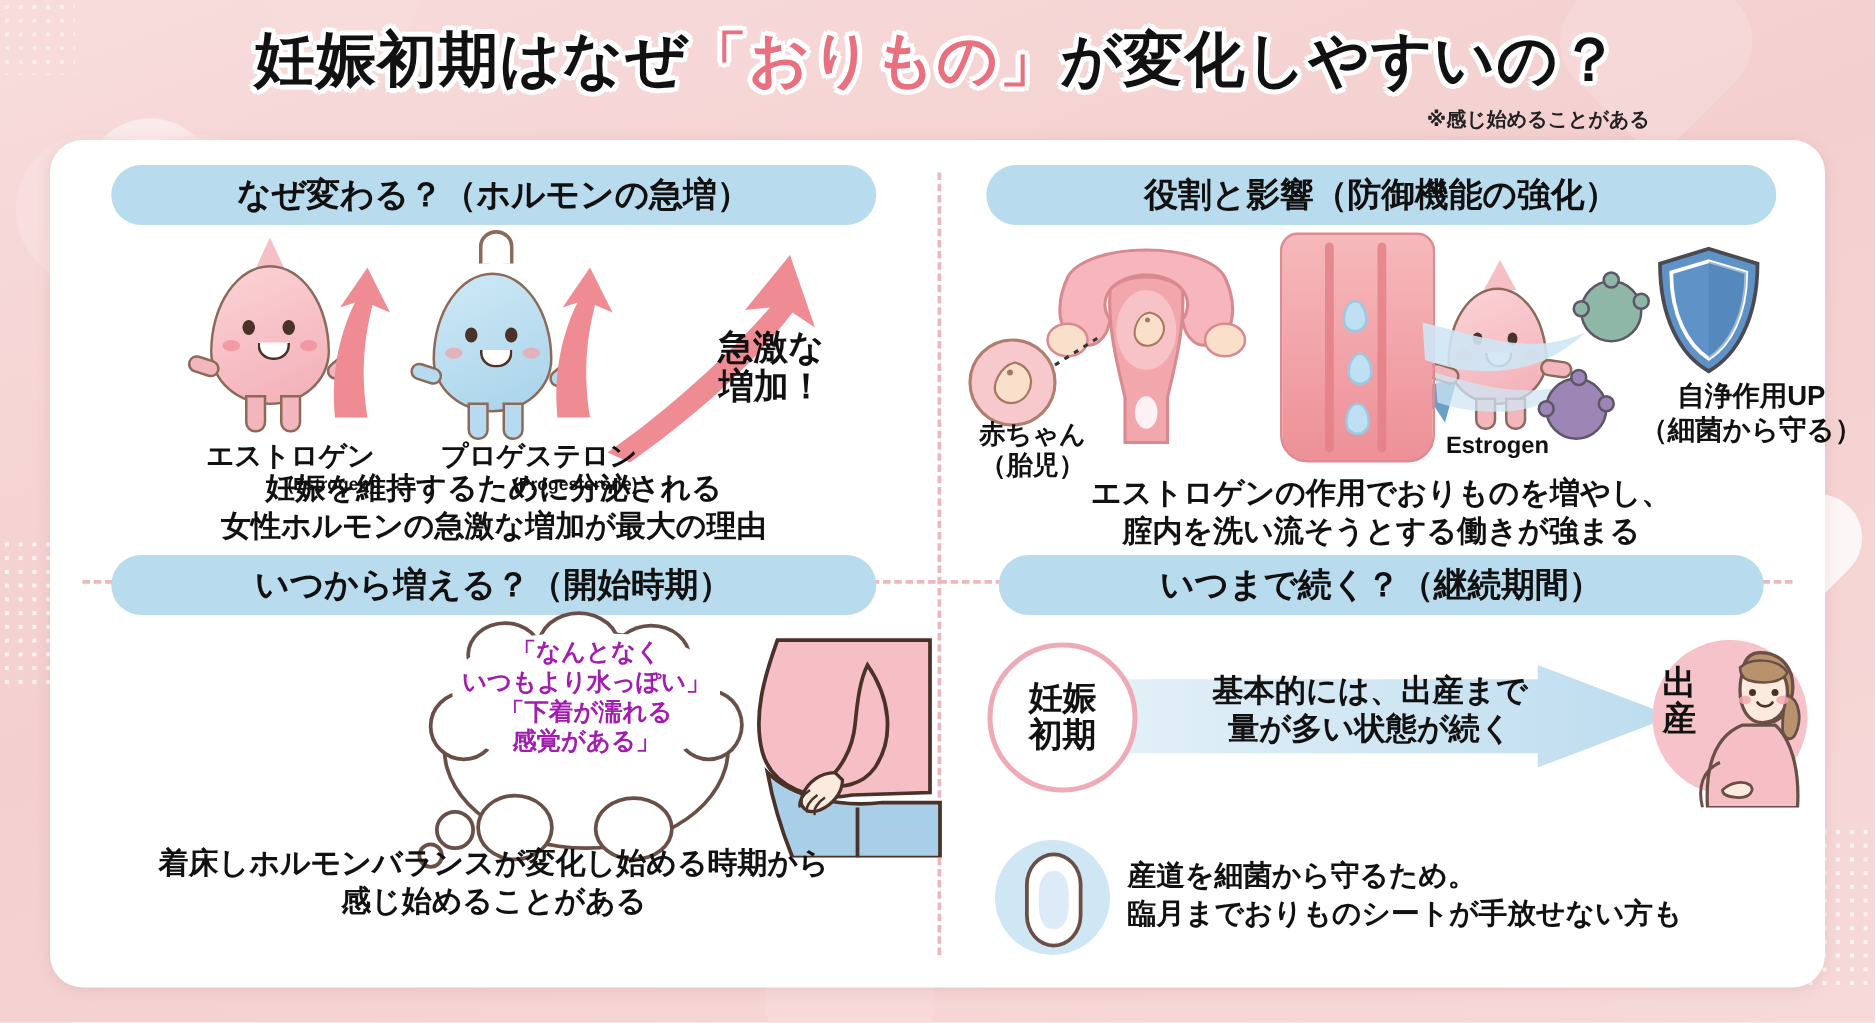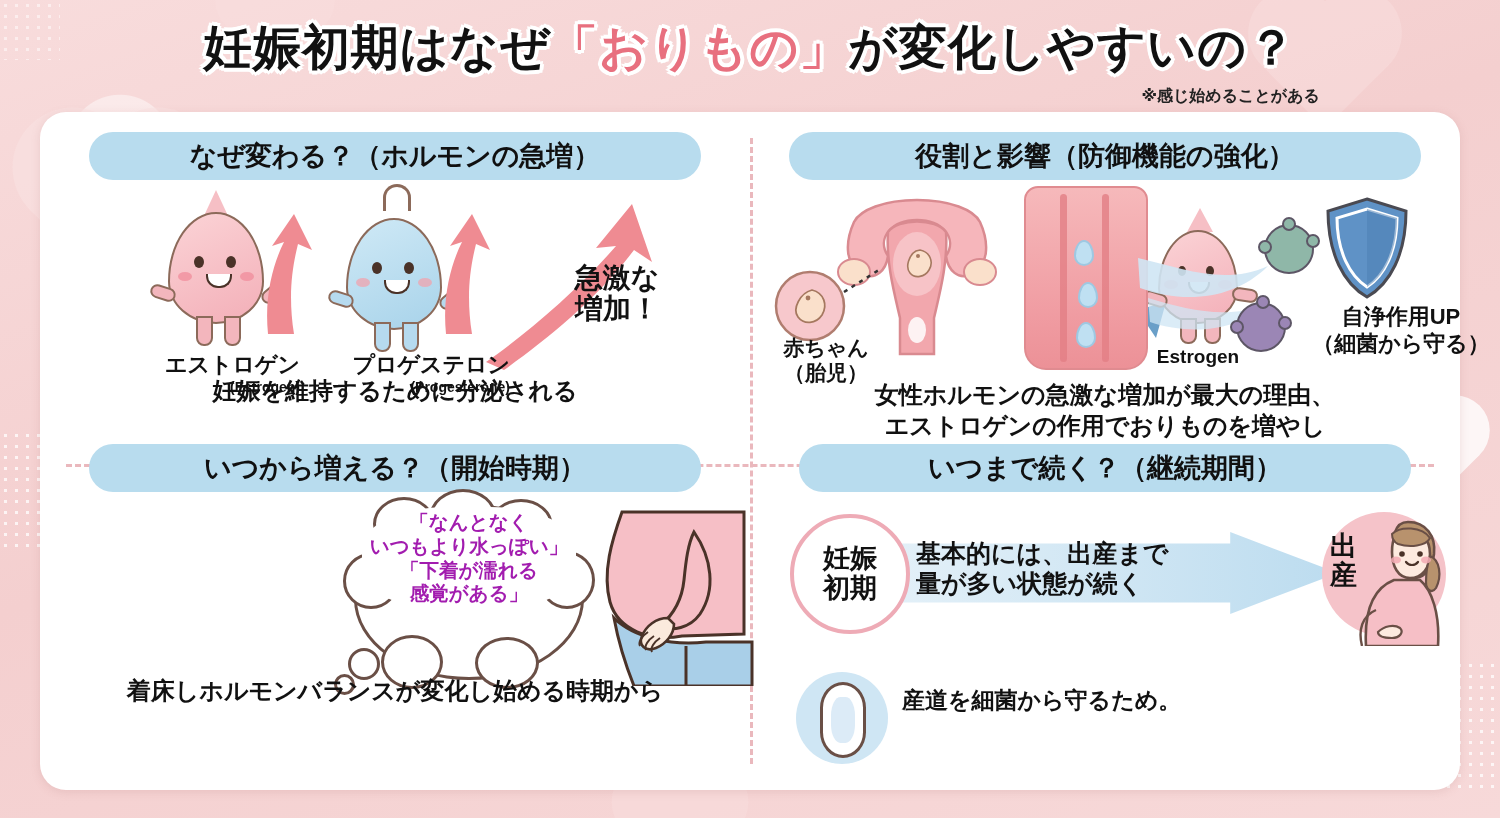--- a/index.html
+++ b/index.html
@@ -125,21 +125,21 @@
   .belly{position:absolute;left:520px;top:8px;width:186px;height:180px;}
 
   
   .q4art{position:relative;height:150px;margin-top:8px;}
   .circleLabel{position:absolute;left:24px;top:14px;width:112px;height:112px;border-radius:50%;
     border:4px solid #eeabb6;display:flex;align-items:center;justify-content:center;
     text-align:center;font-size:27px;font-weight:bold;line-height:1.1;color:#111;background:#fff;z-index:3;}
   .arrowBar{position:absolute;left:82px;top:32px;width:490px;height:82px;
     background:linear-gradient(90deg,#e7f2f9,#bcdcef);
     clip-path:polygon(0 14%,78% 14%,78% 0,100% 50%,78% 100%,78% 86%,0 86%);z-index:1;}
-  .arrowText{position:absolute;left:150px;top:38px;width:360px;
+  .arrowText{position:absolute;left:150px;top:38px;width:360px;text-align:center;
     font-size:25px;font-weight:bold;line-height:1.2;color:#111;z-index:2;}
   .birthCircle{position:absolute;left:556px;top:6px;width:140px;height:140px;z-index:2;}
   .birthCircle .bg{position:absolute;left:0;top:6px;width:124px;height:124px;border-radius:50%;background:#f5c3c9;}
   .birthText{position:absolute;left:8px;top:26px;font-size:27px;font-weight:bold;line-height:1.08;color:#111;z-index:4;}
   .liner{position:absolute;left:30px;top:0;width:92px;height:92px;border-radius:50%;background:#cfe6f4;}
   .linerPad{position:absolute;left:24px;top:10px;width:40px;height:70px;border:3px solid #6a4f46;
     border-radius:50% 50% 50% 50%/34% 34% 34% 34%;background:#fff;}
   .linerPad:after{content:"";position:absolute;left:8px;top:12px;right:8px;bottom:12px;
     background:#dcebf7;border-radius:40%;}
   .bottomNote{position:absolute;left:136px;top:14px;font-size:23px;font-weight:bold;line-height:1.3;color:#111;}
@@ -218,20 +218,21 @@
             <span class="en">(Estrogen)</span>
           </div>
           <div class="hormlabel" style="left:264px;top:166px;width:190px;">
             <span class="jp">プロゲステロン</span>
             <span class="en">(Progesterone)</span>
           </div>
         </div>
 
         <div class="caption" style="top:264px;">
           <span>妊娠を維持するために分泌される</span><br>
+          <span>女性ホルモンの急激な増加が最大の理由</span>
         </div>
       </div>
 
       <div class="quad tr">
         <div class="pill w2">役割と影響（防御機能の強化）</div>
 
         <div class="q2art">
 
           <svg class="uterus" viewBox="0 0 190 170">
             <path d="M95,8 C128,8 152,18 158,30 C168,52 166,74 150,82 C136,89 126,78 124,64
@@ -306,22 +307,22 @@
             <path d="M43,13 L73,22 C73,56 60,80 43,91 C26,80 13,56 13,22 Z" fill="none" stroke="#ffffff" stroke-width="3"></path>
             <path d="M43,13 L73,22 C73,56 60,80 43,91 Z" fill="#4d7fb5" opacity=".55"></path>
           </svg>
           <div class="smalllabel" style="left:540px;top:118px;width:190px;font-size:22px;line-height:1.22;">
             <span>自浄作用UP</span><br>
             <span>（細菌から守る）</span>
           </div>
         </div>
 
         <div class="caption" style="top:268px;">
-          <span>女性ホルモンの急激な増加が最大の理由、</span><br>
-          <span>エストロゲンの作用でおりものを増やし</span>
+          <span>エストロゲンの作用でおりものを増やし、</span><br>
+          <span>腟内を洗い流そうとする働きが強まる</span>
         </div>
       </div>
 
       <div class="quad bl">
         <div class="pill w1">いつから増える？（開始時期）</div>
 
         <div class="q3art">
 
 
           <div class="bubble">
@@ -349,20 +350,21 @@
             <path d="M38,112 C58,132 96,140 130,136 L176,136 L176,180 L58,180 C50,160 42,134 38,112 Z" fill="#a9cfe8" stroke="#4a3228" stroke-width="3"></path>
             <path d="M118,26 C136,52 140,84 124,108 C114,122 96,126 84,120 C96,110 106,94 108,74 C110,54 112,38 118,26 Z" fill="#f6bfc6" stroke="#4a3228" stroke-width="3"></path>
             <path d="M92,112 C80,112 70,120 66,130 C62,140 70,146 80,142 C90,138 98,128 98,118 Z" fill="#fbeadd" stroke="#4a3228" stroke-width="2.6"></path>
             <path d="M72,126 C66,130 62,136 64,140 M78,130 C72,134 68,140 70,144 M84,132 C78,136 74,142 76,146" fill="none" stroke="#4a3228" stroke-width="2"></path>
             <path d="M110,140 L110,180" fill="none" stroke="#4a3228" stroke-width="3"></path>
           </svg>
         </div>
 
         <div class="caption" style="top:252px;">
           <span>着床しホルモンバランスが変化し始める時期から</span><br>
+          <span>感じ始めることがある</span>
         </div>
       </div>
 
       <div class="quad br">
         <div class="pill w1">いつまで続く？（継続期間）</div>
 
         <div class="q4art">
           <div class="circleLabel">
             <div>
               <span>妊娠</span><br>
@@ -398,19 +400,20 @@
             </div>
           </div>
         </div>
 
         <div style="position:relative;height:110px;margin-top:22px;">
           <div class="liner">
             <div class="linerPad"></div>
           </div>
           <div class="bottomNote">
             <span>産道を細菌から守るため。</span><br>
+            <span>臨月までおりものシートが手放せない方も</span>
           </div>
         </div>
       </div>
 
     </div>
   </div>
 </div>
 
 </body></html>

